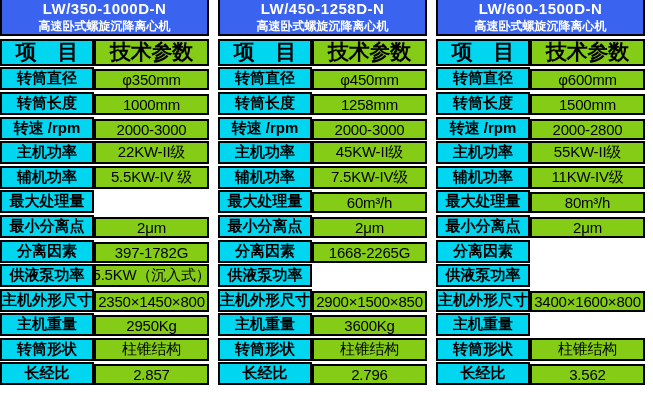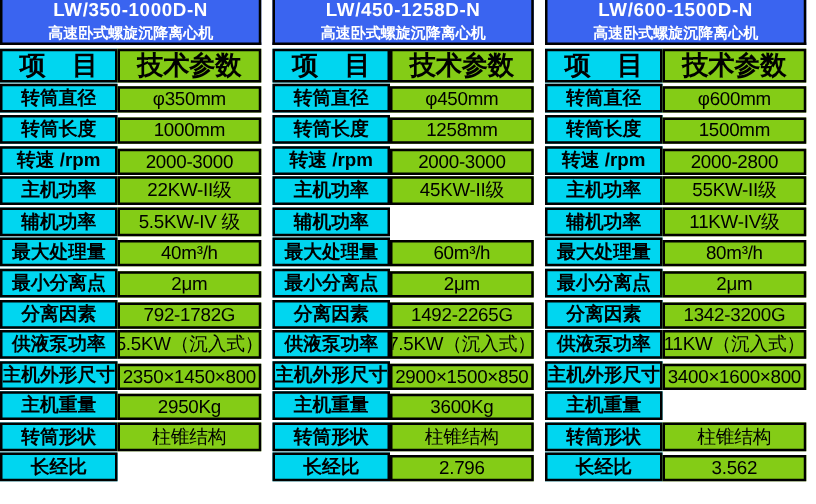--- a/index.html
+++ b/index.html
@@ -94,48 +94,48 @@
         <div class="row data">
           <div class="cell lbl">主机功率</div>
           <div class="cell val">22KW-II级</div>
         </div>
         <div class="row data">
           <div class="cell lbl">辅机功率</div>
           <div class="cell val">5.5KW-IV 级</div>
         </div>
         <div class="row data">
           <div class="cell lbl">最大处理量</div>
-          <div class="cell val">40m³/h</div>
         </div>
         <div class="row data">
           <div class="cell lbl">最小分离点</div>
           <div class="cell val">2μm</div>
         </div>
         <div class="row data">
           <div class="cell lbl">分离因素</div>
-          <div class="cell val">792-1782G</div>
+          <div class="cell val">397-1782G</div>
         </div>
         <div class="row data">
           <div class="cell lbl">供液泵功率</div>
           <div class="cell val">5.5KW（沉入式）</div>
         </div>
         <div class="row data">
           <div class="cell lbl">主机外形尺寸</div>
           <div class="cell val">2350×1450×800</div>
         </div>
         <div class="row data">
           <div class="cell lbl">主机重量</div>
           <div class="cell val">2950Kg</div>
         </div>
         <div class="row data">
           <div class="cell lbl">转筒形状</div>
           <div class="cell val">柱锥结构</div>
         </div>
         <div class="row data">
           <div class="cell lbl">长经比</div>
+          <div class="cell val">2.857</div>
         </div>
         <div class="row data">
           <div class="cell lbl"></div>
           <div class="cell val"></div>
         </div>
       </div>
   </div>
 
   <div class="column">
     <div class="band">
@@ -158,36 +158,36 @@
         <div class="row data">
           <div class="cell lbl">转速 /rpm</div>
           <div class="cell val">2000-3000</div>
         </div>
         <div class="row data">
           <div class="cell lbl">主机功率</div>
           <div class="cell val">45KW-II级</div>
         </div>
         <div class="row data">
           <div class="cell lbl">辅机功率</div>
+          <div class="cell val">7.5KW-IV级</div>
         </div>
         <div class="row data">
           <div class="cell lbl">最大处理量</div>
           <div class="cell val">60m³/h</div>
         </div>
         <div class="row data">
           <div class="cell lbl">最小分离点</div>
           <div class="cell val">2μm</div>
         </div>
         <div class="row data">
           <div class="cell lbl">分离因素</div>
-          <div class="cell val">1492-2265G</div>
+          <div class="cell val">1668-2265G</div>
         </div>
         <div class="row data">
           <div class="cell lbl">供液泵功率</div>
-          <div class="cell val">7.5KW（沉入式）</div>
         </div>
         <div class="row data">
           <div class="cell lbl">主机外形尺寸</div>
           <div class="cell val">2900×1500×850</div>
         </div>
         <div class="row data">
           <div class="cell lbl">主机重量</div>
           <div class="cell val">3600Kg</div>
         </div>
         <div class="row data">
@@ -238,25 +238,23 @@
         <div class="row data">
           <div class="cell lbl">最大处理量</div>
           <div class="cell val">80m³/h</div>
         </div>
         <div class="row data">
           <div class="cell lbl">最小分离点</div>
           <div class="cell val">2μm</div>
         </div>
         <div class="row data">
           <div class="cell lbl">分离因素</div>
-          <div class="cell val">1342-3200G</div>
         </div>
         <div class="row data">
           <div class="cell lbl">供液泵功率</div>
-          <div class="cell val">11KW（沉入式）</div>
         </div>
         <div class="row data">
           <div class="cell lbl">主机外形尺寸</div>
           <div class="cell val">3400×1600×800</div>
         </div>
         <div class="row data">
           <div class="cell lbl">主机重量</div>
         </div>
         <div class="row data">
           <div class="cell lbl">转筒形状</div>

